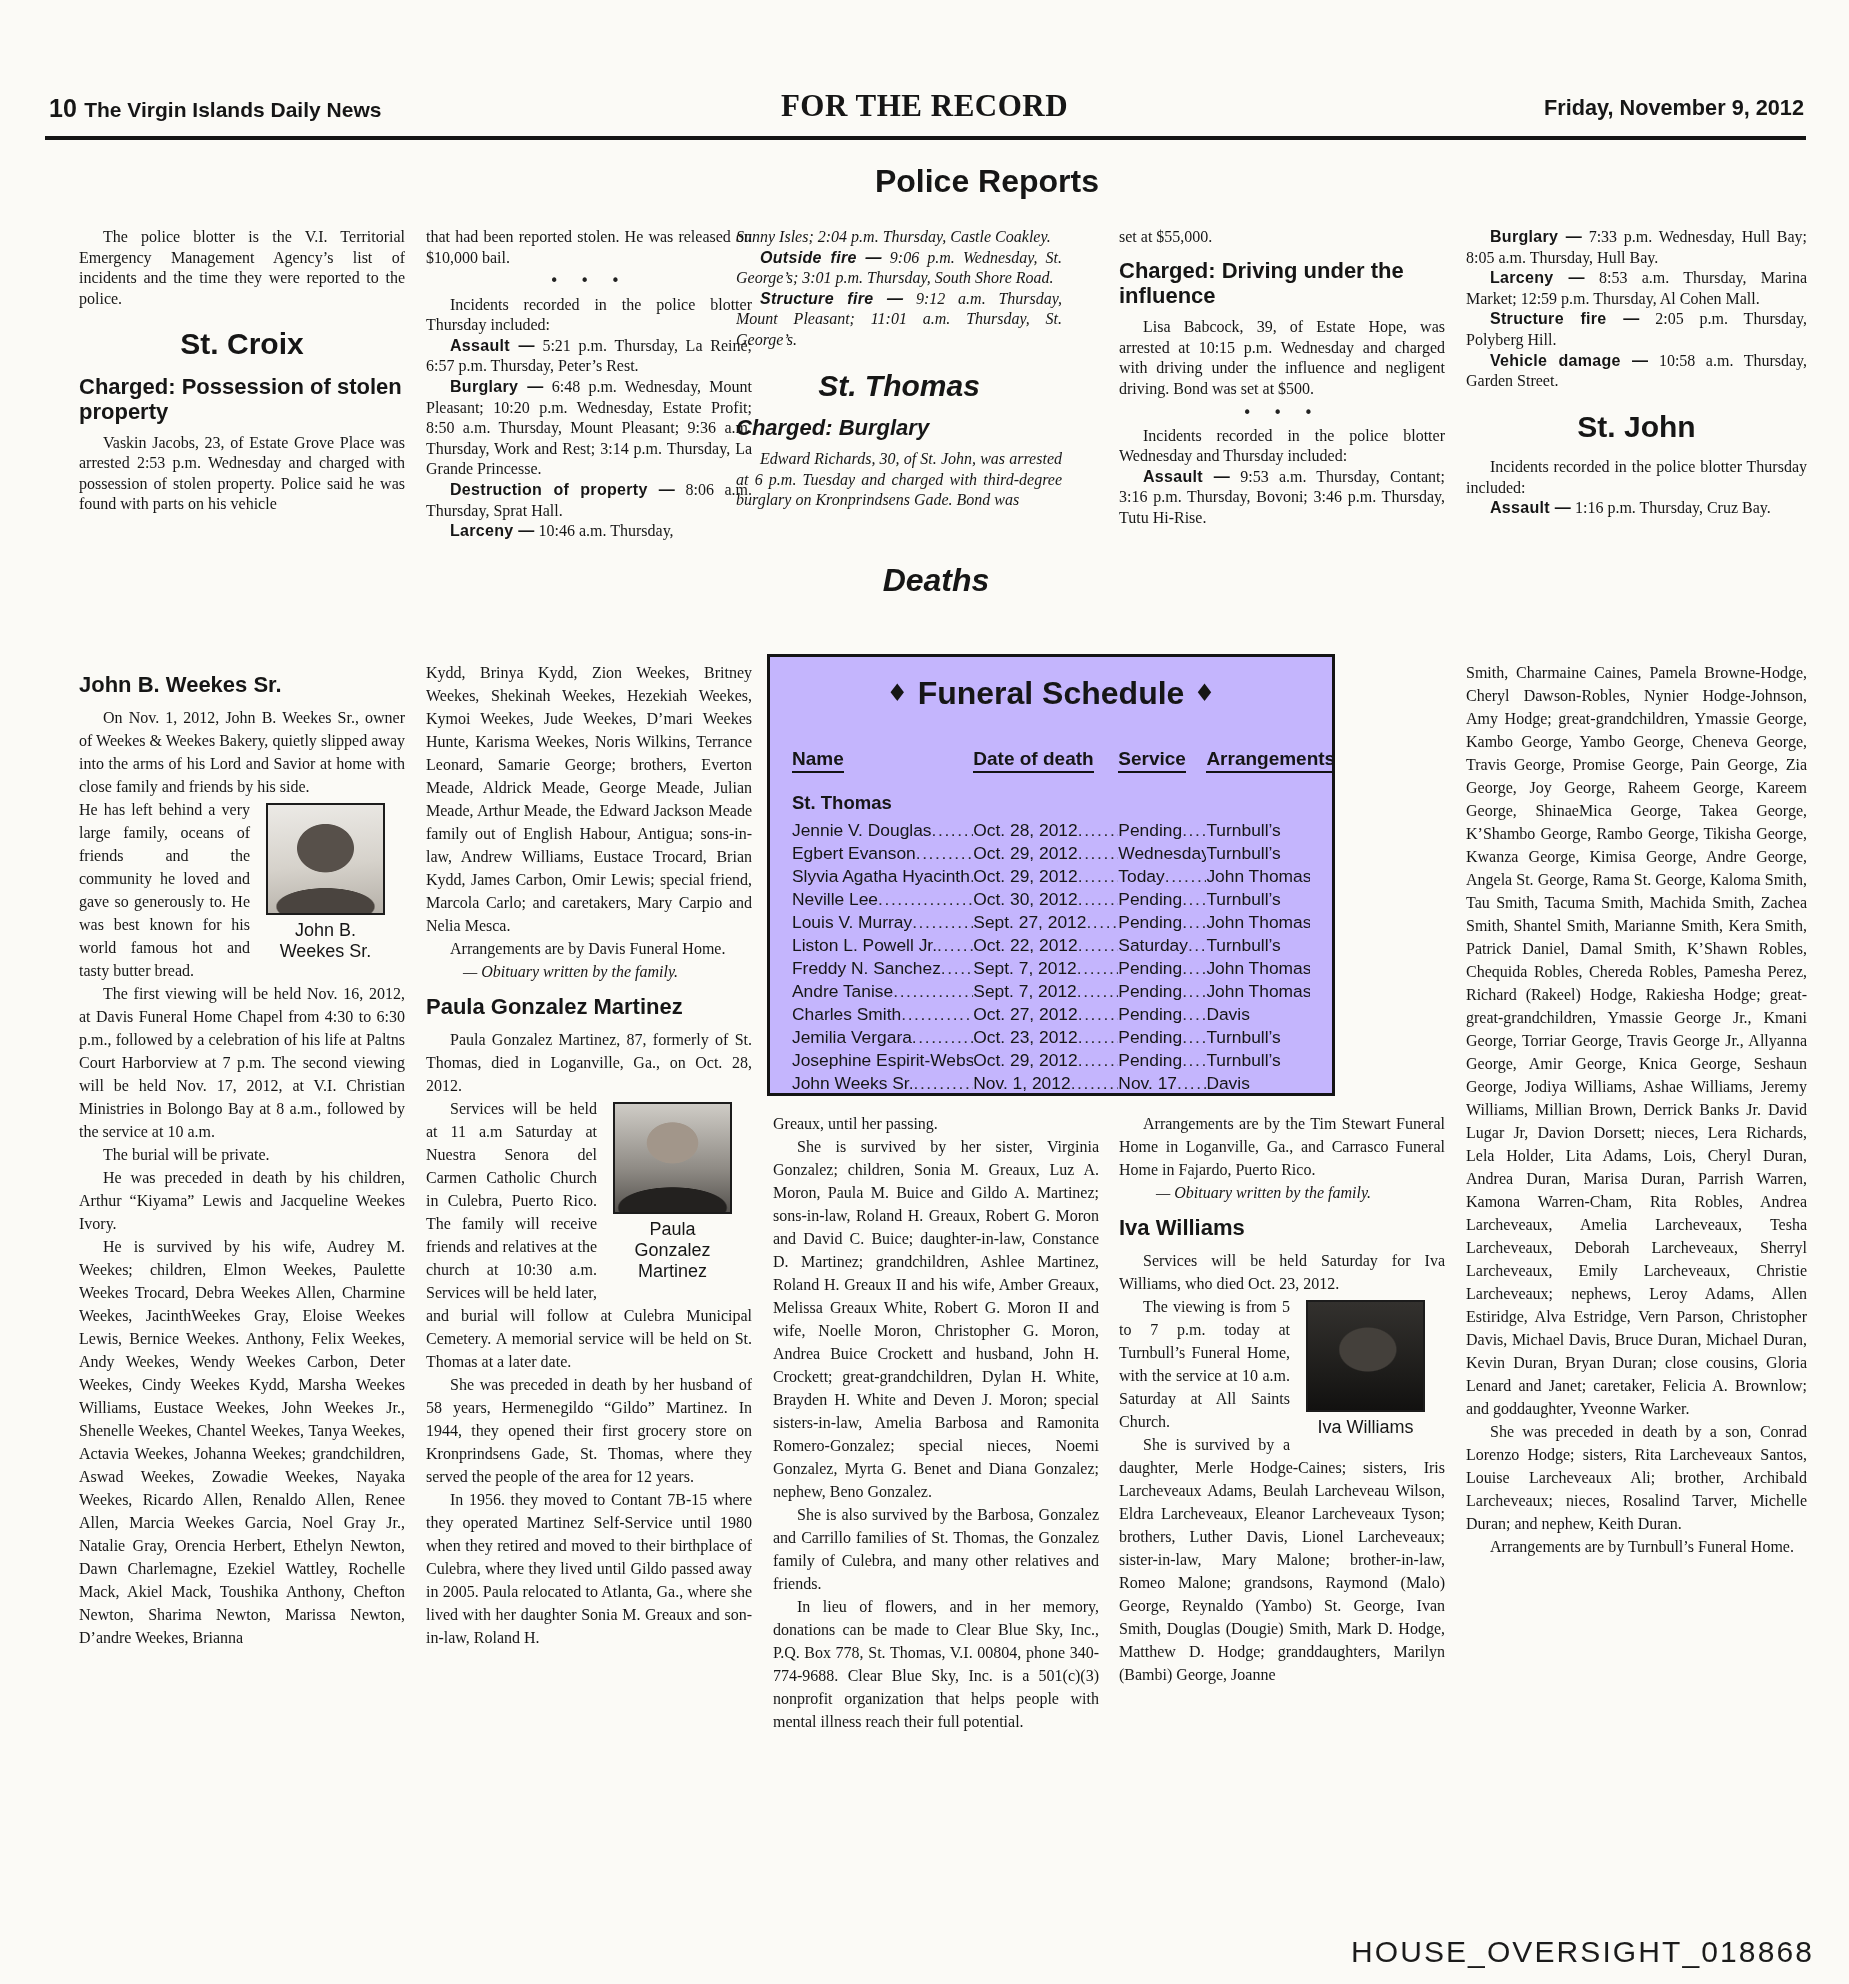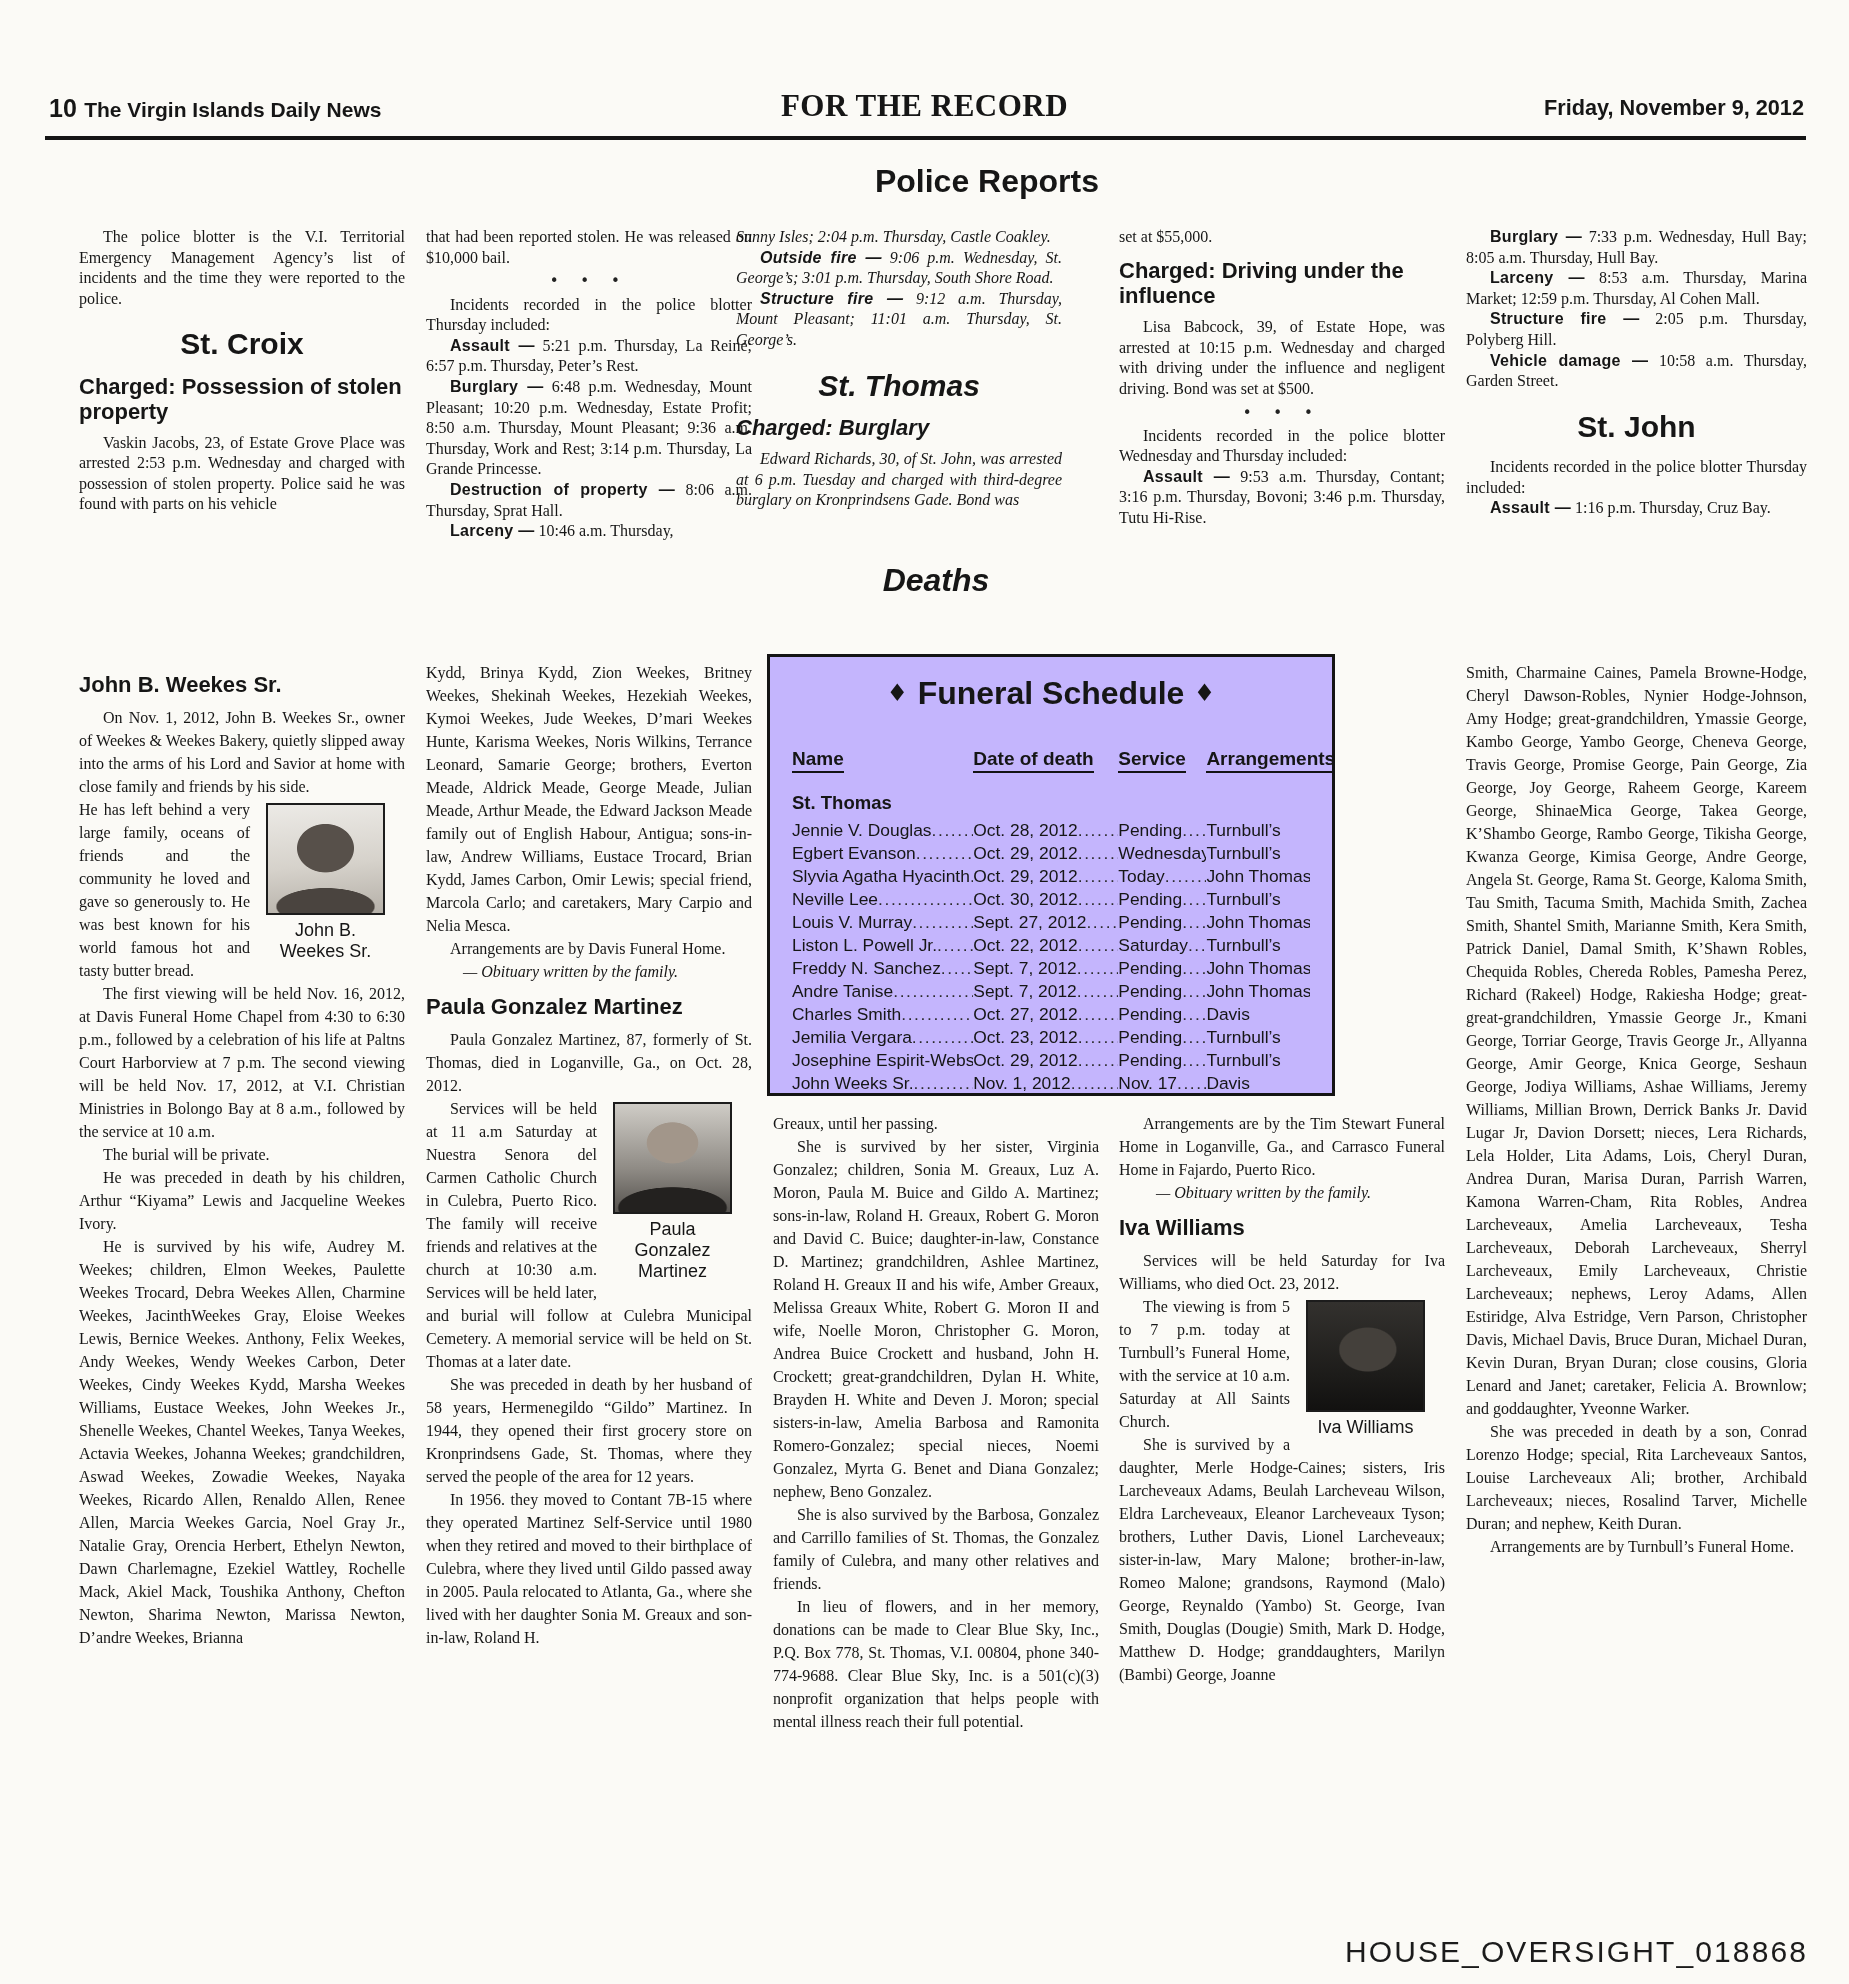--- a/index.html
+++ b/index.html
@@ -102,21 +102,21 @@
     font-family:"Liberation Sans",sans-serif;font-weight:bold;font-size:18.5px;
     margin:22px 0 5.3px;
   }
   .fs-row{display:grid;grid-template-columns:35% 28% 17% 20%;line-height:23px;}
   .fs-cell{display:flex;font-family:"Liberation Sans",sans-serif;font-size:17.4px;overflow:hidden;}
   .fs-cell .val{white-space:nowrap;}
   .fs-cell .fill{flex:1 1 0;overflow:hidden;white-space:nowrap;color:#2a2a2a;}
   .fs-cell .fill::after{content:"...................................................................";letter-spacing:1.6px;}
   
   .footer-id{
-    position:absolute;right:41px;top:1935px;
+    position:absolute;right:35px;top:1935px;
     font-family:"Liberation Sans",sans-serif;font-size:30px;letter-spacing:2.1px;color:#1b1b1b;
     white-space:nowrap;
   }
 </style>
 </head>
 <body>
 
 <div class="page">
 
   <header>
@@ -448,19 +448,19 @@
       <p class="para ind">Services will be held Saturday for Iva Williams, who died Oct. 23, 2012.</p>
       <figure class="photo tone-dark">
         <div class="photo-img"></div>
         <figcaption class="photo-cap">Iva Williams</figcaption>
       </figure>
       <p class="para ind">The viewing is from 5 to 7 p.m. today at Turnbull’s Funeral Home, with the service at 10 a.m. Saturday at All Saints Church.</p>
       <p class="para ind">She is survived by a daughter, Merle Hodge-Caines; sisters, Iris Larcheveaux Adams, Beulah Larcheveau Wilson, Eldra Larcheveaux, Eleanor Larcheveaux Tyson; brothers, Luther Davis, Lionel Larcheveaux; sister-in-law, Mary Malone; brother-in-law, Romeo Malone; grandsons, Raymond (Malo) George, Reynaldo (Yambo) St. George, Ivan Smith, Douglas (Dougie) Smith, Mark D. Hodge, Matthew D. Hodge; granddaughters, Marilyn (Bambi) George, Joanne</p>
     </section>
   <section class="col deaths d5">
       <p class="para">Smith, Charmaine Caines, Pamela Browne-Hodge, Cheryl Dawson-Robles, Nynier Hodge-Johnson, Amy Hodge; great-grandchildren, Ymassie George, Kambo George, Yambo George, Cheneva George, Travis George, Promise George, Pain George, Zia George, Joy George, Raheem George, Kareem George, ShinaeMica George, Takea George, K’Shambo George, Rambo George, Tikisha George, Kwanza George, Kimisa George, Andre George, Angela St. George, Rama St. George, Kaloma Smith, Tau Smith, Tacuma Smith, Machida Smith, Zachea Smith, Shantel Smith, Marianne Smith, Kera Smith, Patrick Daniel, Damal Smith, K’Shawn Robles, Chequida Robles, Chereda Robles, Pamesha Perez, Richard (Rakeel) Hodge, Rakiesha Hodge; great-great-grandchildren, Ymassie George Jr., Kmani George, Torriar George, Travis George Jr., Allyanna George, Amir George, Knica George, Seshaun George, Jodiya Williams, Ashae Williams, Jeremy Williams, Millian Brown, Derrick Banks Jr. David Lugar Jr, Davion Dorsett; nieces, Lera Richards, Lela Holder, Lita Adams, Lois, Cheryl Duran, Andrea Duran, Marisa Duran, Parrish Warren, Kamona Warren-Cham, Rita Robles, Andrea Larcheveaux, Amelia Larcheveaux, Tesha Larcheveaux, Deborah Larcheveaux, Sherryl Larcheveaux, Emily Larcheveaux, Christie Larcheveaux; nephews, Leroy Adams, Allen Estiridge, Alva Estridge, Vern Parson, Christopher Davis, Michael Davis, Bruce Duran, Michael Duran, Kevin Duran, Bryan Duran; close cousins, Gloria Lenard and Janet; caretaker, Felicia A. Brownlow; and goddaughter, Yveonne Warker.</p>
-      <p class="para ind">She was preceded in death by a son, Conrad Lorenzo Hodge; special, Rita Larcheveaux Santos, Louise Larcheveaux Ali; brother, Archibald Larcheveaux; nieces, Rosalind Tarver, Michelle Duran; and nephew, Keith Duran.</p>
+      <p class="para ind">She was preceded in death by a son, Conrad Lorenzo Hodge; sisters, Rita Larcheveaux Santos, Louise Larcheveaux Ali; brother, Archibald Larcheveaux; nieces, Rosalind Tarver, Michelle Duran; and nephew, Keith Duran.</p>
       <p class="para ind">Arrangements are by Turnbull’s Funeral Home.</p>
     </section>
 
   <div class="footer-id">HOUSE_OVERSIGHT_018868</div>
 </div>
 
 
 </body></html>

